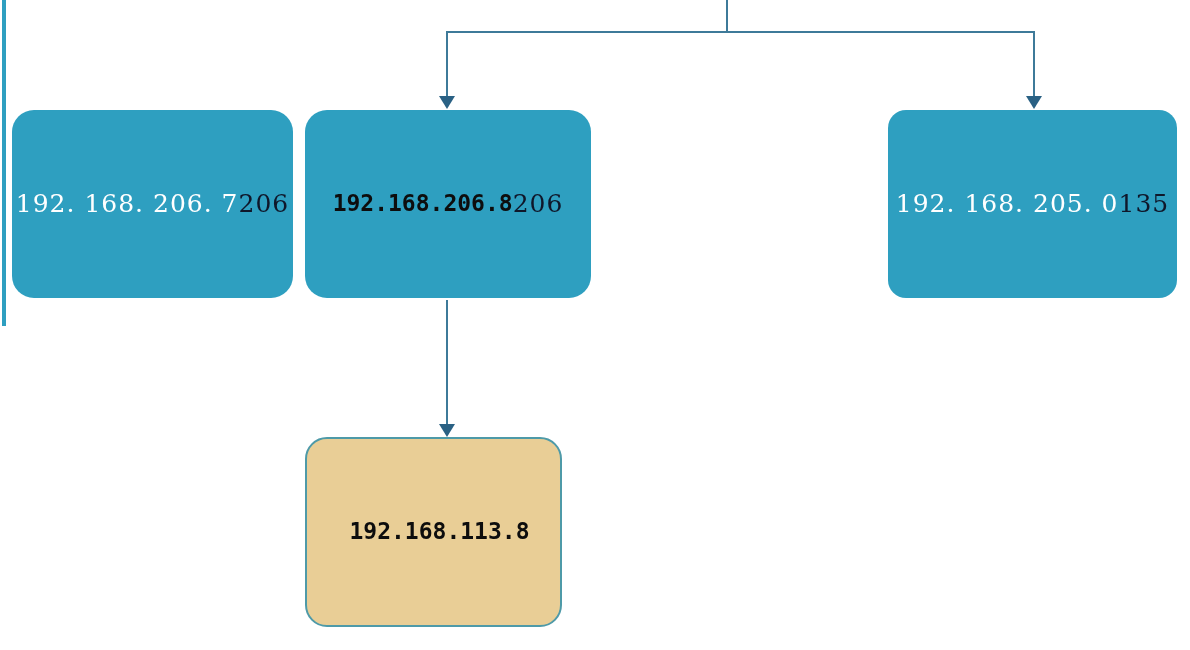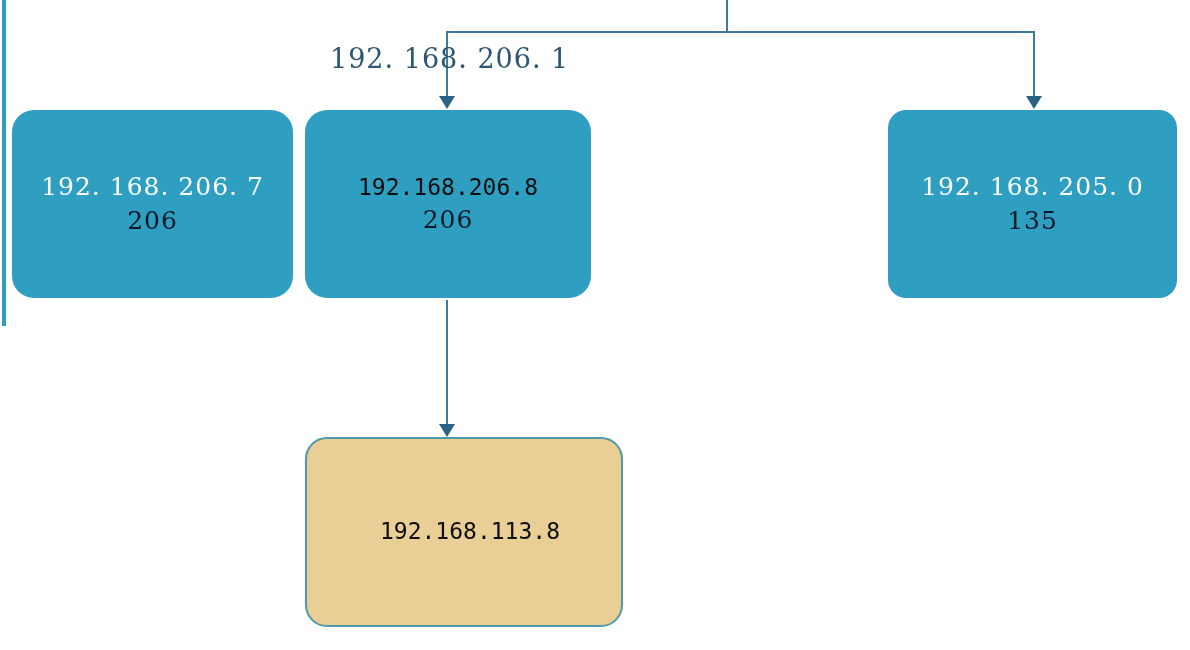--- a/index.html
+++ b/index.html
@@ -74,21 +74,21 @@
   }
   .arrow-l  { left: 439px; top: 96px; }
   .arrow-r  { left: 1026px; top: 96px; }
   .arrow-m  { left: 439px; top: 424px; }
 
   
   .node {
     position: absolute;
     border-radius: 22px;
     display: flex;
-    flex-direction: column;
+    flex-direction: row;
     align-items: center;
     justify-content: center;
     box-sizing: border-box;
     text-align: center;
     line-height: 1.35;
   }
   .node-blue {
     background: #2E9FC0;
   }
   .node-tan {
@@ -100,35 +100,35 @@
     font-family: "DejaVu Serif", serif;
     font-size: 25px;
     letter-spacing: 1px;
     white-space: nowrap;
   }
   .label-white { color: #ffffff; }
   .label-black {
     color: #0d0d0d;
     font-family: "DejaVu Sans Mono", monospace;
     font-size: 23px;
-    font-weight: 400;
+    font-weight: 700;
     letter-spacing: 0px;
   }
   .node-sub {
     font-family: "DejaVu Serif", serif;
     font-size: 25px;
     color: #0f172a;
     letter-spacing: 1px;
   }
 
   
   #node-206-7 { left: 12px;  top: 110px; width: 281px; height: 188px; }
   #node-206-8 { left: 305px; top: 110px; width: 286px; height: 188px; }
   #node-205-0 { left: 888px; top: 110px; width: 289px; height: 188px; border-radius: 18px; }
-  #node-113-8 { left: 305px; top: 437px; width: 318px; height: 190px; padding-left: 12px; }
+  #node-113-8 { left: 305px; top: 437px; width: 257px; height: 190px; padding-left: 12px; }
 
   
   .edge-label {
     position: absolute;
     font-family: "DejaVu Serif", serif;
     font-size: 27px;
     color: #2D5670;
     letter-spacing: 1px;
     white-space: nowrap;
   }
@@ -147,21 +147,20 @@
 
   <div class="line line-v drop-left"></div>
   <div class="arrow arrow-l"></div>
 
   <div class="line line-v drop-right"></div>
   <div class="arrow arrow-r"></div>
 
   <div class="line line-v drop-mid"></div>
   <div class="arrow arrow-m"></div>
 
-  <div class="edge-label" id="edge-label-206">192. 168. 206. 1</div>
 
   <div class="node node-blue" id="node-206-7">
     <div class="node-label label-white">192. 168. 206. 7</div>
     <div class="node-sub">206</div>
   </div>
 
   <div class="node node-blue" id="node-206-8">
     <div class="node-label label-black">192.168.206.8</div>
     <div class="node-sub">206</div>
   </div>

